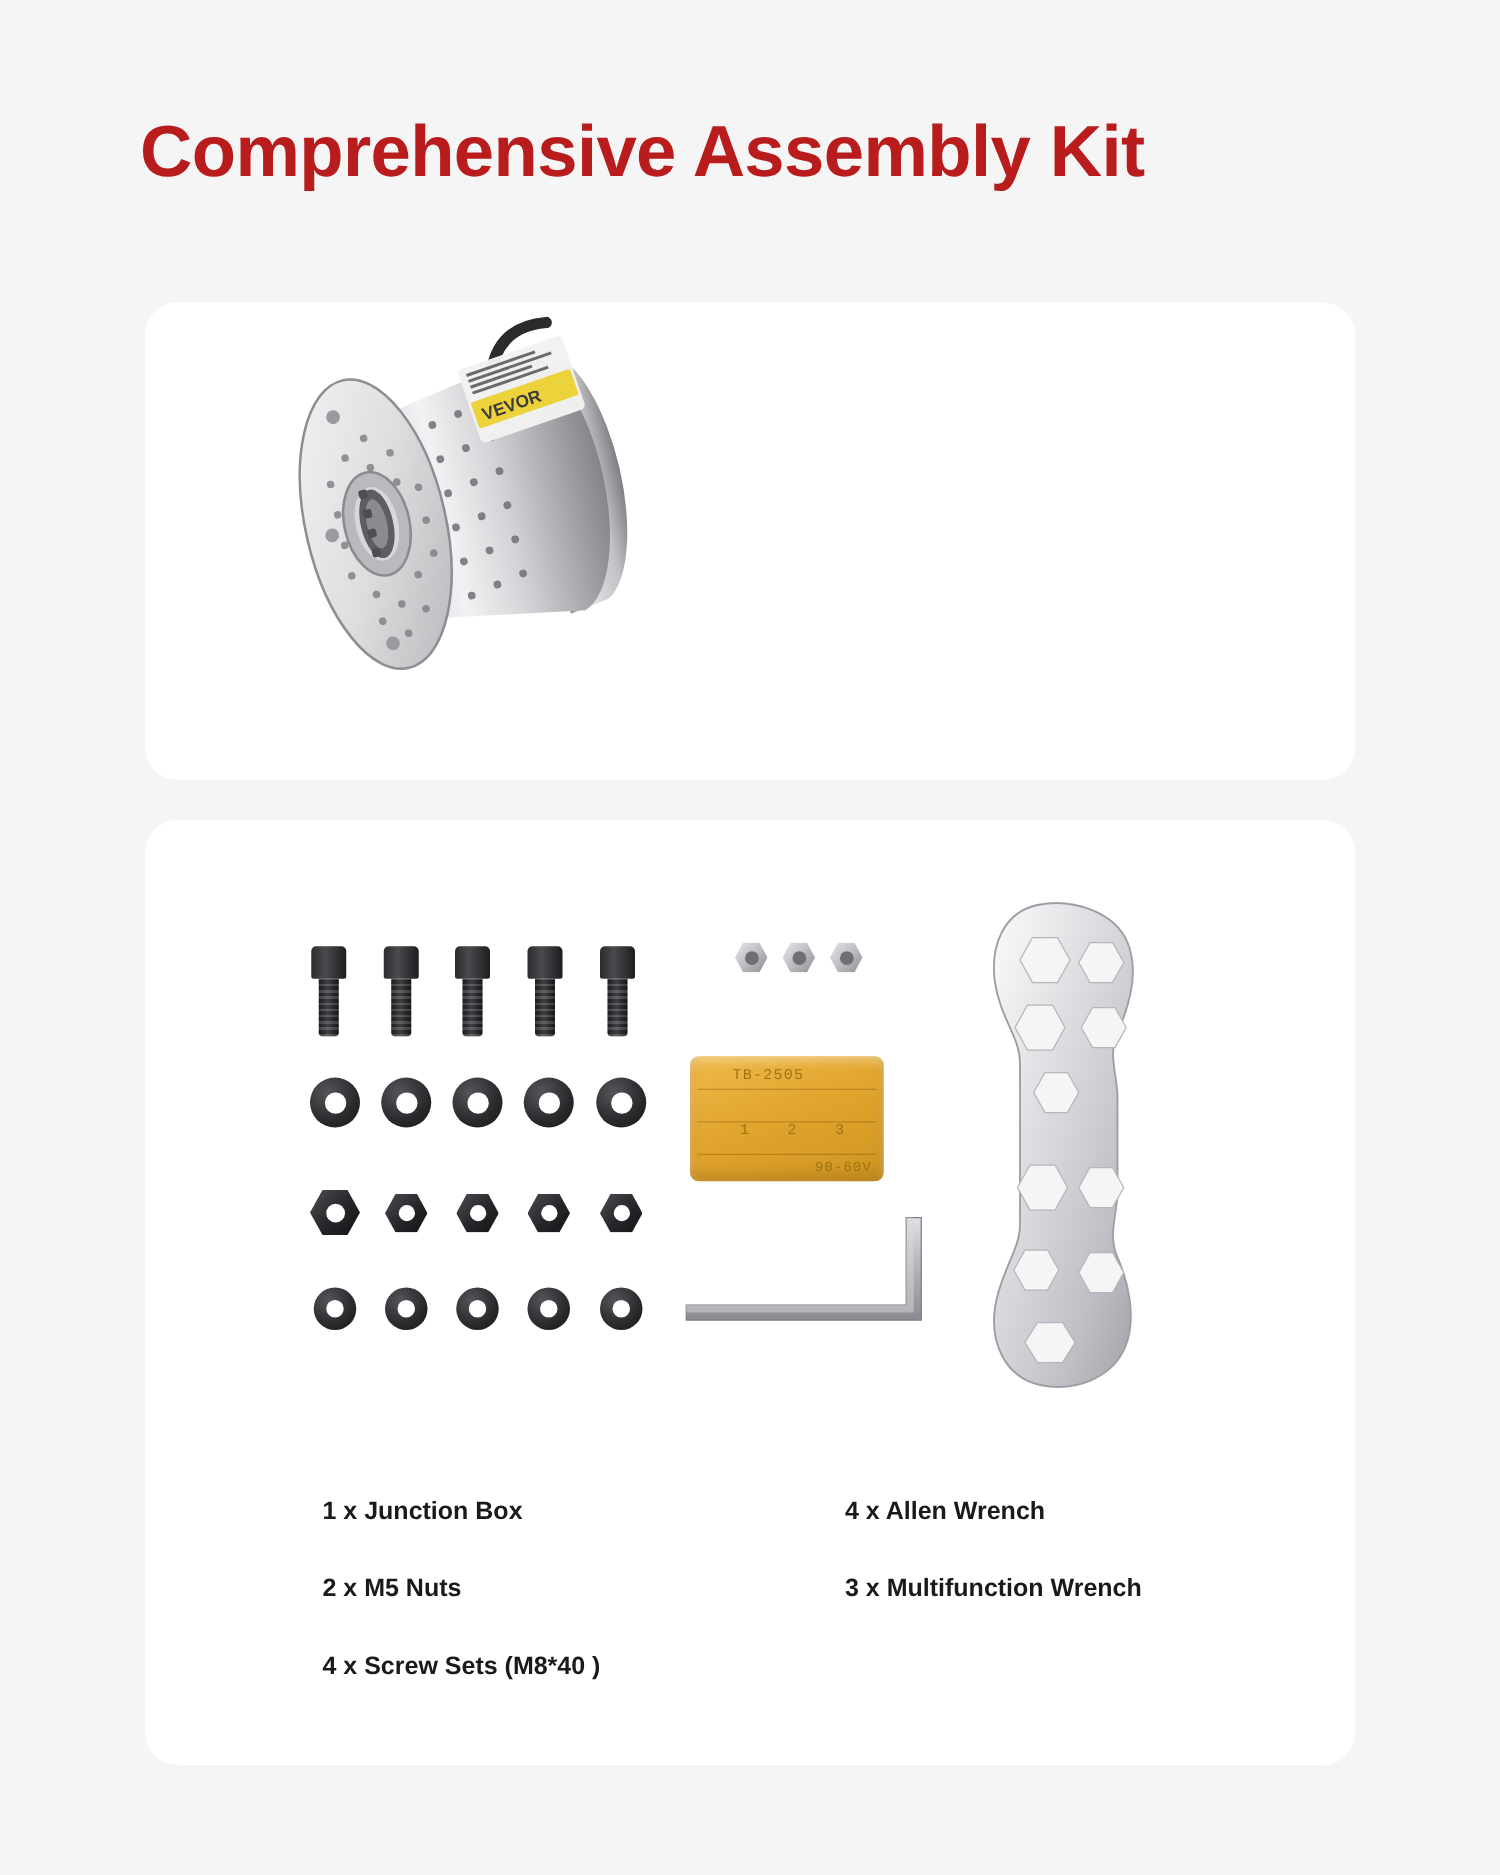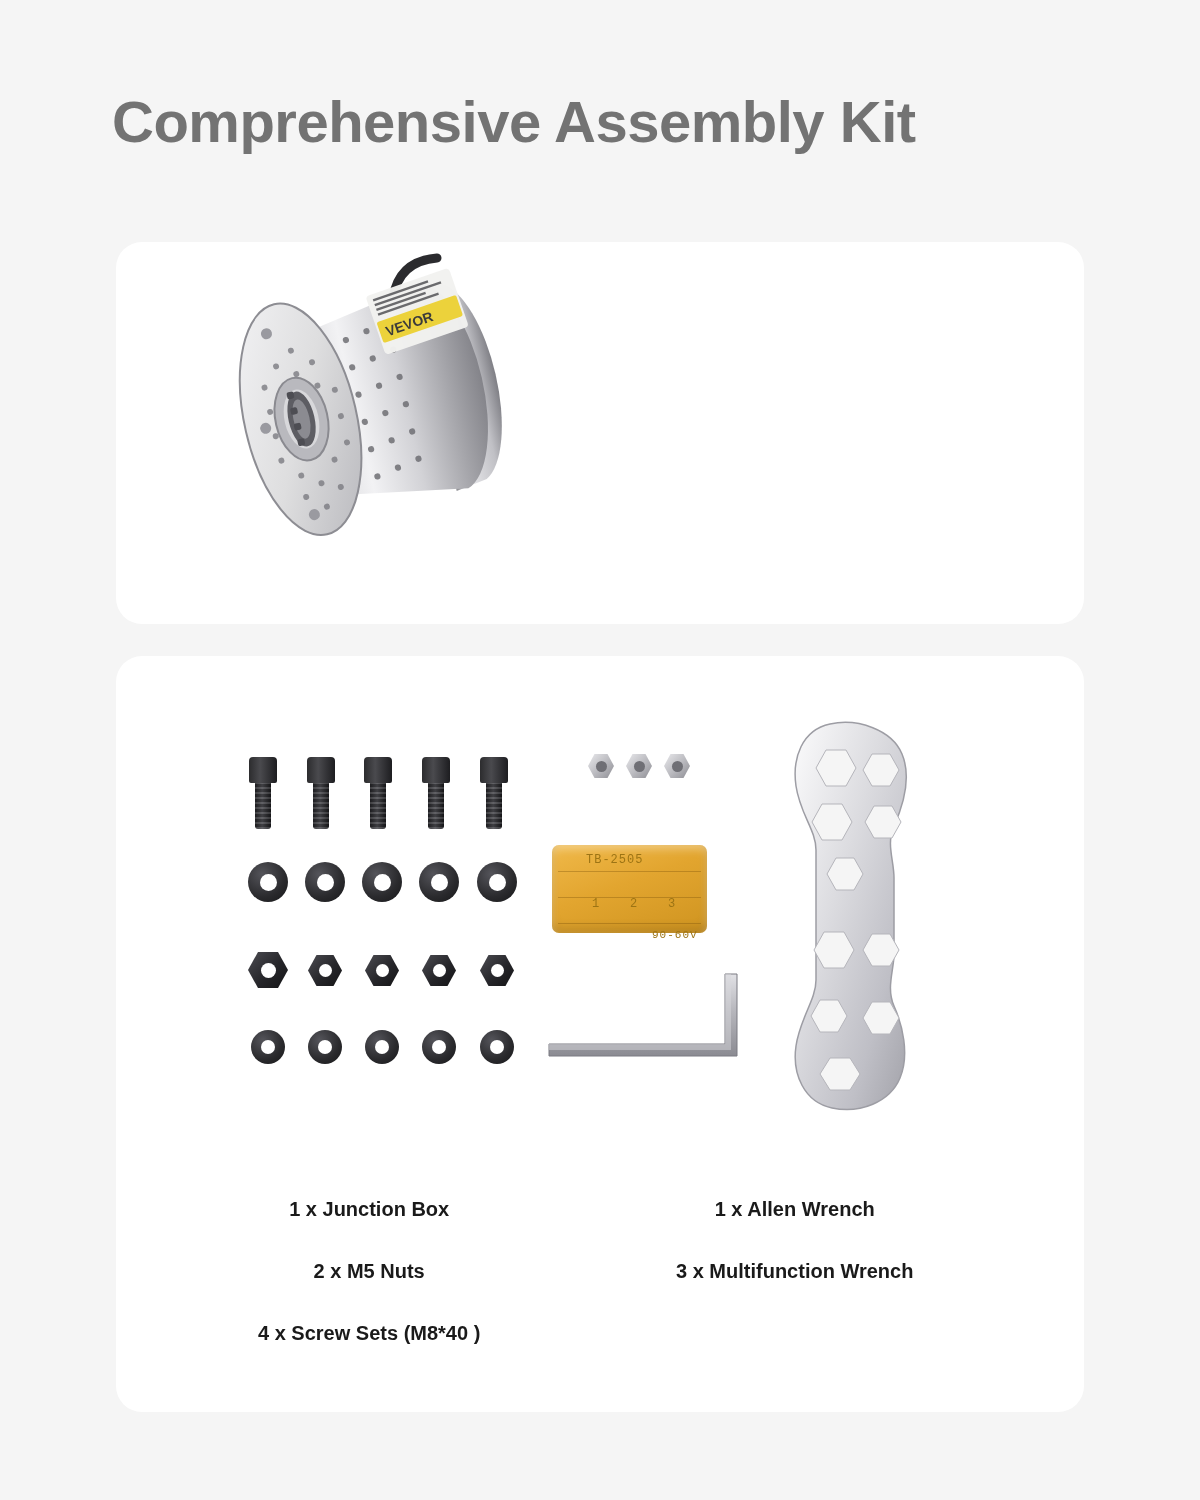--- a/index.html
+++ b/index.html
@@ -17,21 +17,21 @@
     height: 1500px;
     background: #f5f5f5;
     overflow: hidden;
   }
   .title {
     position: absolute;
     left: 112px;
     top: 88px;
     font-size: 58px;
     font-weight: bold;
-    color: #737373;
+    color: #b91c1c;
     letter-spacing: -0.5px;
     white-space: nowrap;
   }
 
   
   .card {
     position: absolute;
     background: #ffffff;
     border-radius: 26px;
   }
@@ -134,21 +134,21 @@
     position:absolute;left:50%;top:50%;
     width:11px;height:11px;margin:-5.5px 0 0 -5.5px;
     border-radius:50%;
     background:#6f6f75;
   }
 
   
   .jbox {
     position:absolute;
     left: 552px; top: 845px;
-    width: 155px; height: 88px;
+    width: 155px; height: 100px;
     background: linear-gradient(160deg,#f0b94a 0%,#e2a52f 45%,#cf9420 100%);
     border-radius: 7px;
     box-shadow: inset 0 -6px 10px rgba(0,0,0,.12), inset 0 4px 8px rgba(255,255,255,.35);
   }
   .jbox .line {
     position:absolute;
     left:6px; right:6px;
     height:1px;
     background:rgba(120,80,10,.35);
   }
@@ -174,21 +174,21 @@
     width: 135px; height: 395px;
   }
 
   
   .list-col {
     position:absolute;
     font-size: 20px;
     font-weight: bold;
     color: #1a1a1a;
   }
-  .list-col div { margin-bottom: 39px; white-space: nowrap; text-align: center; }
+  .list-col div { margin-bottom: 39px; white-space: nowrap; }
   #list-left { left: 258px; top: 1198px; }
   #list-right { left: 676px; top: 1198px; }
 </style>
 </head>
 <body>
 
 <div class="page">
 
   <div class="title">Comprehensive Assembly Kit</div>
 
@@ -448,17 +448,17 @@
       </svg>
     </div>
   </div>
 
   <div class="list-col" id="list-left">
     <div>1 x Junction Box</div>
     <div>2 x M5 Nuts</div>
     <div>4 x Screw Sets (M8*40 )</div>
   </div>
   <div class="list-col" id="list-right">
-    <div>1 x Allen Wrench</div>
+    <div>4 x Allen Wrench</div>
     <div>3 x Multifunction Wrench</div>
   </div>
 
 </div>
 
 </body></html>

